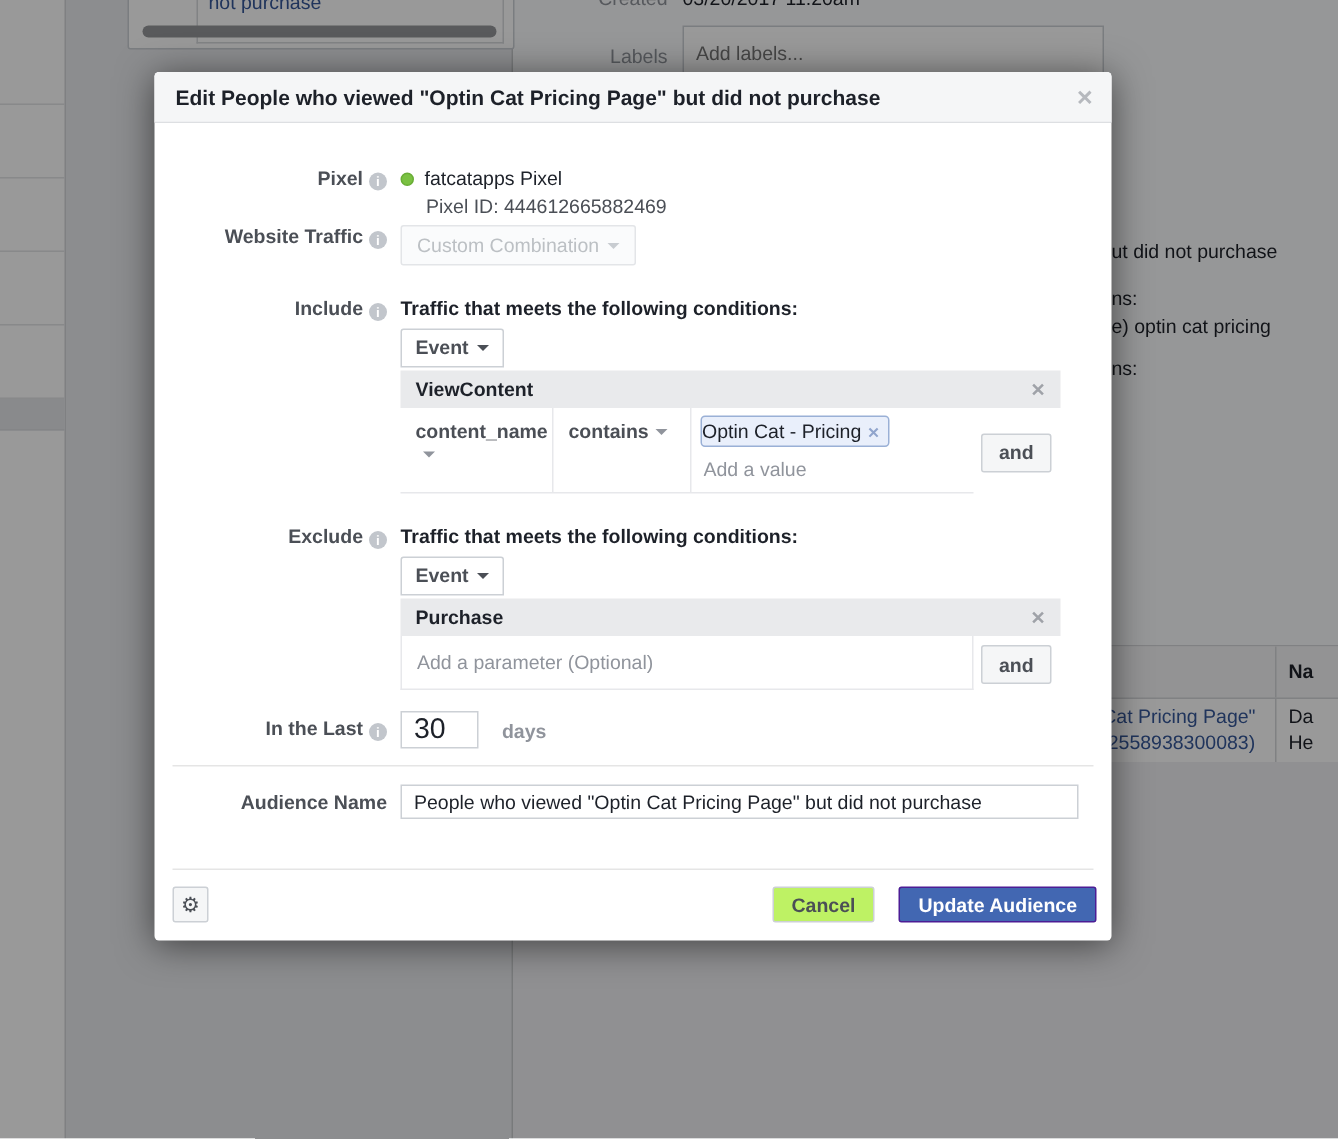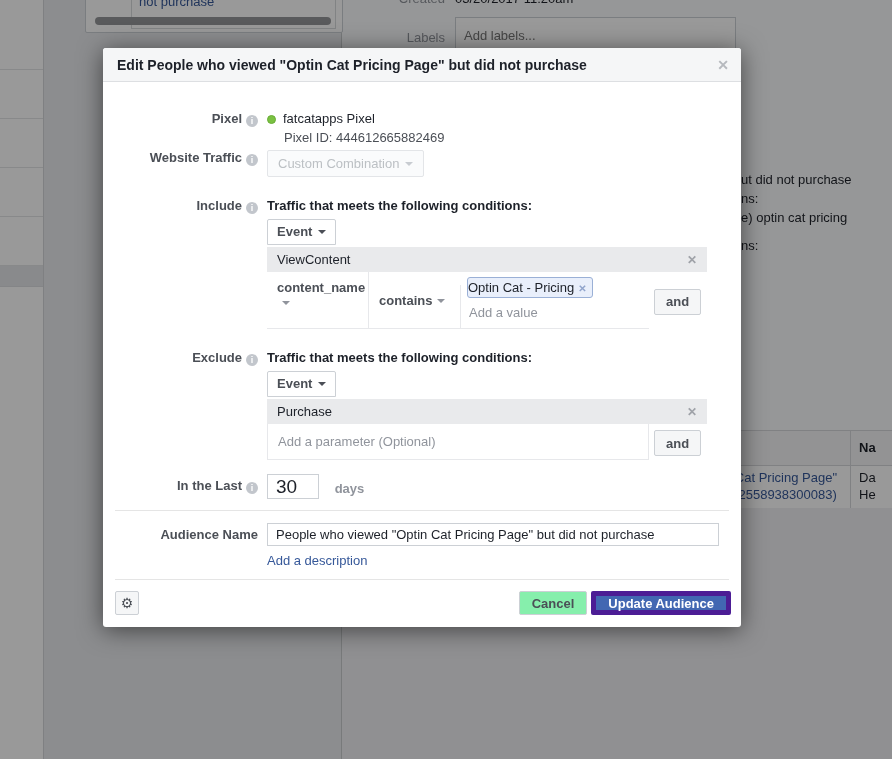--- a/index.html
+++ b/index.html
@@ -75,27 +75,27 @@
     border-radius:2px; color:#bcc0c4; padding:5px 10px; font-size:13px; }
   .disabled-dd .caret { color:#c8ccd1; }
   
   .row-inc { margin-top:17px; }
   .cond-intro { font-weight:bold; color:#1d2129; margin-bottom:6px; }
   .event-btn { display:inline-block; background:#fff; border:1px solid #ccd0d5;
     border-radius:2px 2px 0 0; padding:4px 9px 5px; font-weight:bold; color:#4b4f56;
     font-size:13px; margin-bottom:2px; cursor:pointer; }
   .event-bar { width:440px; background:#e9eaec; display:flex; align-items:center;
     padding:5px 10px; }
-  .event-bar .ev-name { font-weight:normal; color:#1d2129; flex:1; }
+  .event-bar .ev-name { font-weight:bold; color:#1d2129; flex:1; }
   .bar-x { color:#9fa2a8; font-size:12px; font-weight:bold; cursor:pointer; }
   .cond-wrap { display:flex; align-items:center; }
   .cond-grid { width:382px; display:flex; border-bottom:1px solid #e7e8eb; min-height:52px; }
   .cond-col { padding:8px 8px 6px 10px; font-weight:bold; color:#4b4f56; }
   .col-param { width:102px; border-right:1px solid #e7e8eb; }
-  .col-op { width:92px; border-right:1px solid #e7e8eb;margin-top:13px; }
+  .col-op { width:92px; border-right:1px solid #e7e8eb; }
   .col-val { flex:1; padding:4px 6px; font-weight:normal; }
   .cond-col .caret { color:#90949c; margin-left:5px; }
   .token { display:inline-block; background:#e9effb; border:1px solid #9ab0d6;
     border-radius:3px; padding:2px 5px 2px 0; color:#1d2129; margin:1px 0 2px; }
   .token-x { color:#90a4cc; font-size:10px; font-weight:bold; margin-left:4px; cursor:pointer; }
   .val-input { display:block; width:100%; border:none; outline:none; font-size:13px;
     font-family:"Liberation Sans",sans-serif; padding:5px 2px 4px; color:#1d2129; }
   .val-input::placeholder { color:#90949c; }
   .and-btn { margin-left:5px; margin-top:2px; height:26px; padding:0 11px;
     background:#f5f6f7; border:1px solid #ccd0d5; border-radius:2px; font-weight:bold;
@@ -117,23 +117,23 @@
   
   .modal-footer { position:absolute; left:0; right:0; bottom:0; }
   .footer-line { border-top:1px solid #e5e5e5; margin:0 12px; }
   .footer-bar { display:flex; align-items:center; padding:11px 10px 12px 12px; }
   .gear-btn { width:24px; height:24px; background:#f5f6f7; border:1px solid #ccd0d5;
     border-radius:2px; color:#4b4f56; font-size:14px; line-height:22px; text-align:center;
     cursor:pointer; padding:0; }
   .footer-spacer { flex:1; }
   .btn { font-family:"Liberation Sans",sans-serif; font-size:13px; font-weight:bold;
     border-radius:2px; cursor:pointer; }
-  .cancel-btn { height:24px; padding:0 12px; background:#86efac; border:1px solid #ccd0d5;
-    color:#4b4f56; margin-right:4px; }
-  .submit-btn { height:24px; padding:0 12px; background:#4267b2; border:5px solid #4c1d95;
+  .cancel-btn { height:24px; padding:0 12px; background:#bef264; border:1px solid #ccd0d5;
+    color:#4b4f56; margin-right:16px; }
+  .submit-btn { height:24px; padding:0 12px; background:#4267b2; border:1px solid #4c1d95;
     color:#fff; }
 </style>
 </head>
 <body>
 
 <div class="bg-leftcol">
   <div class="bg-leftrow" style="height:70px"></div>
   <div class="bg-leftrow" style="height:49px"></div>
   <div class="bg-leftrow" style="height:49px"></div>
   <div class="bg-leftrow" style="height:49px"></div>
@@ -145,21 +145,21 @@
   <div class="bg-card">
     <div class="bg-created">
       <span class="lbl">Created</span>
       <span class="val">03/20/2017 11:20am</span>
     </div>
     <div class="bg-labelsrow">
       <span class="lbl">Labels</span>
       <input class="bg-labels-input" placeholder="Add labels..." style="">
     </div>
     <div class="bg-detail">
-      <div style="top:172px">ut did not purchase</div>
+      <div style="top:160px">ut did not purchase</div>
       <div style="top:191px">ns:</div>
       <div style="top:210px">e) optin cat pricing</div>
       <div style="top:238px">ns:</div>
     </div>
     <div class="bg-table">
       <div class="bg-th">
         <div class="bg-c1"></div>
         <div class="bg-c2">Na</div>
       </div>
       <div class="bg-tr">
@@ -278,21 +278,20 @@
     </div>
 
     <div class="divider"></div>
 
     <div class="row row-aud">
       <div class="row-label">
         <span>Audience Name</span>
       </div>
       <div class="row-content" style="padding-top:0">
         <input class="aud-input" value="People who viewed &quot;Optin Cat Pricing Page&quot; but did not purchase" style="">
-        <div><span class="desc-link">Add a description</span></div>
       </div>
     </div>
   </div>
 
   <div class="modal-footer">
     <div class="footer-line"></div>
     <div class="footer-bar">
       <button class="gear-btn">⚙</button>
       <div class="footer-spacer"></div>
       <button class="btn cancel-btn">Cancel</button>

